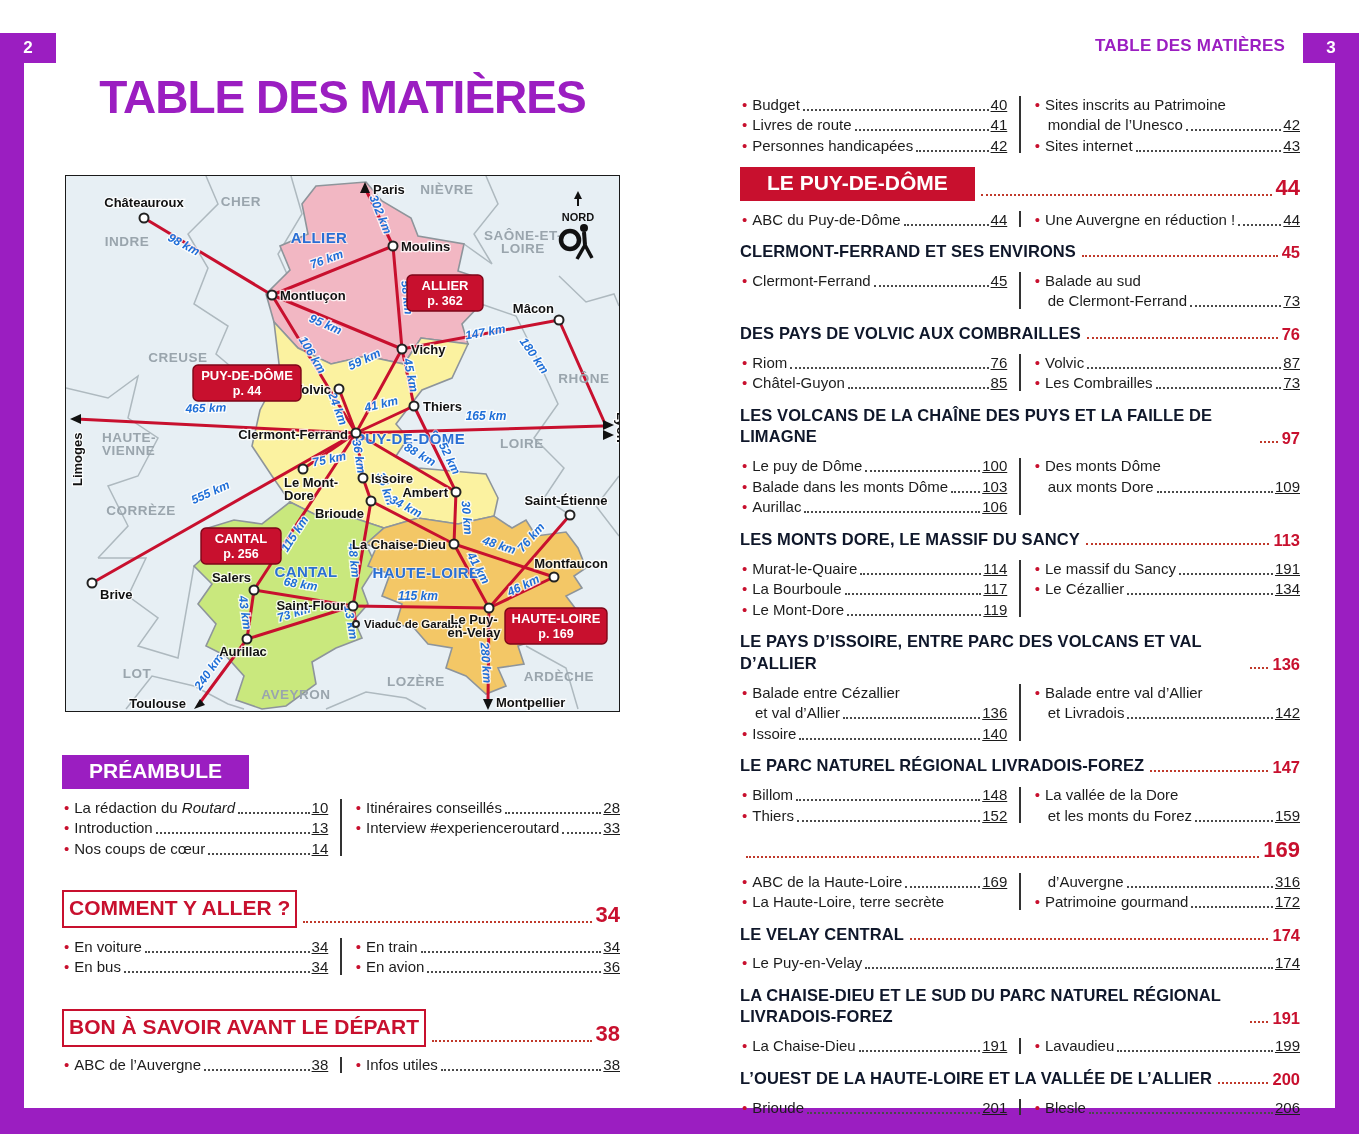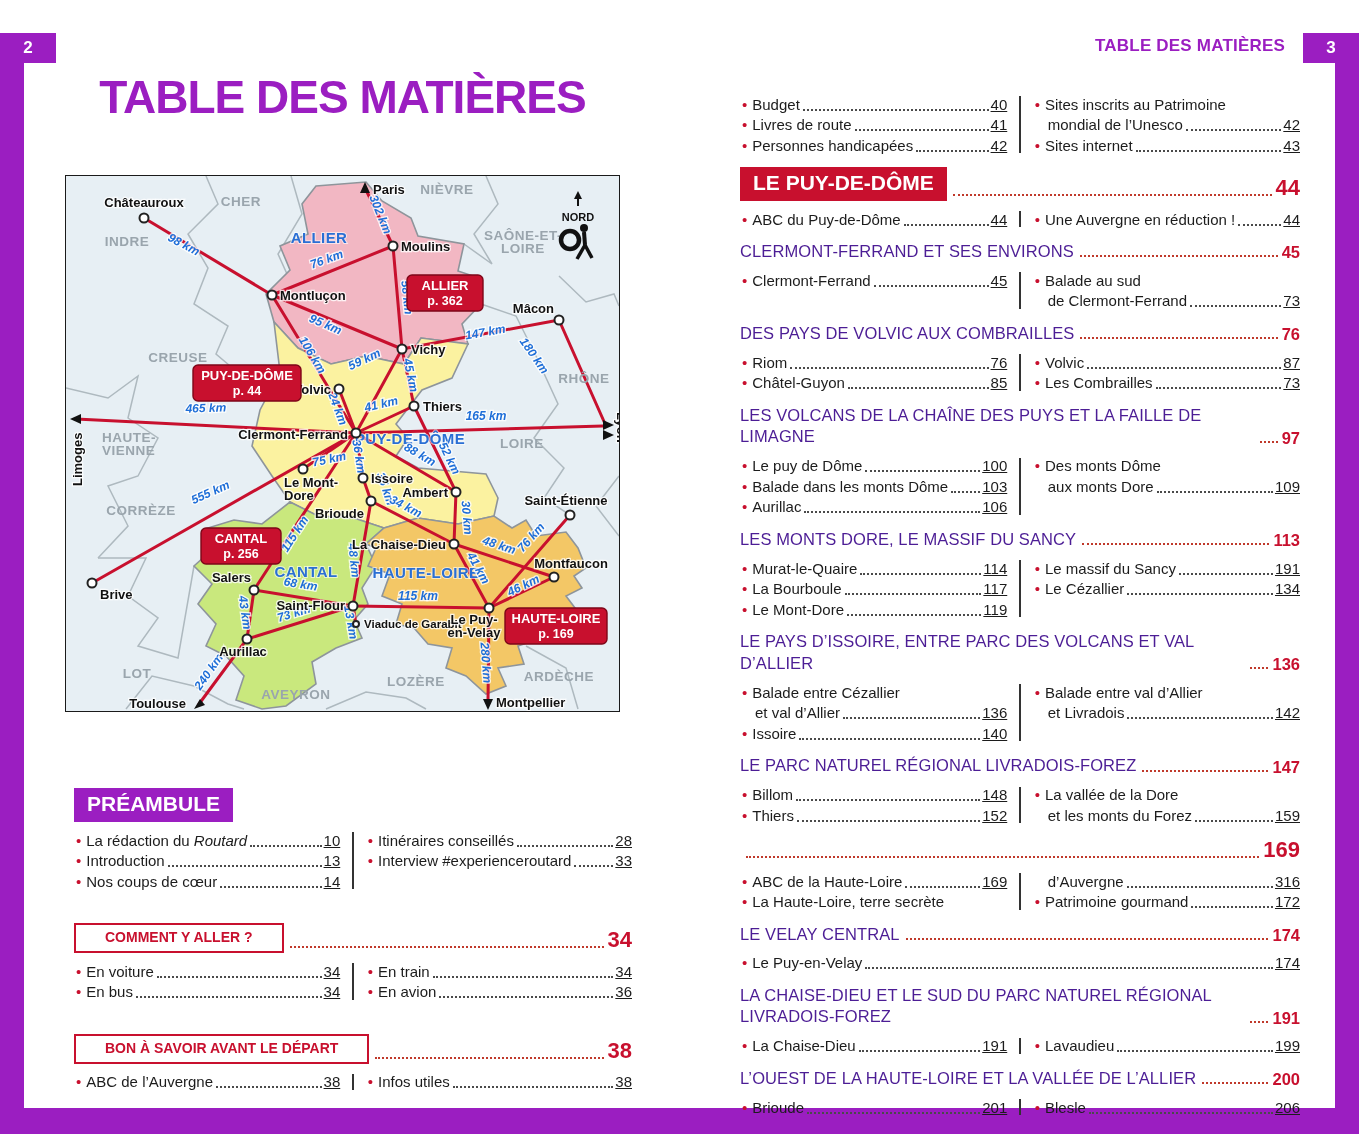--- a/index.html
+++ b/index.html
@@ -13,31 +13,31 @@
   
   #left-title{left:65px;top:70px;width:555px;text-align:center;color:#9b1ec1;
               font-size:46px;font-weight:bold;letter-spacing:-1px;}
   #right-header{left:1000px;top:36px;width:285px;text-align:right;color:#9b1ec1;
                 font-size:17px;font-weight:bold;letter-spacing:.2px;}
   
   #map-wrap{left:65px;top:175px;width:553px;height:535px;border:1.6px solid #1a1a1a;background:#e7eff4;}
   #map-wrap svg{display:block;}
   
   .toc-col{width:560px;}
-  #left-sections{left:62px;top:788px;width:558px;margin-left:12px;}
+  #left-sections{left:62px;top:755px;width:558px;}
   #right-sections{left:740px;top:86px;width:560px;}
   .toc-section{margin-bottom:11px;}
   #left-sections .toc-section{margin-bottom:31px;}
   .hrow{display:flex;align-items:flex-end;}
-  .banner{color:#fff;font-weight:bold;font-size:21px;padding:4px 13px 6px;white-space:nowrap;}
+  .banner{color:#fff;font-weight:bold;font-size:21px;padding:4px 27px 6px;white-space:nowrap;}
   .banner.purple{background:#9b1ec1;}
   .banner.red{background:#c8102e;}
-  .boxedh{border:2.5px solid #c8102e;color:#c8102e;font-weight:bold;font-size:14px;
-          padding:4px 29px 6px;background:#fff;white-space:nowrap;}
-  .plainh{color:#4c1d95;font-weight:normal;font-size:16.5px;line-height:1.3;letter-spacing:.1px;}
+  .boxedh{border:2.5px solid #c8102e;color:#c8102e;font-weight:bold;font-size:21px;
+          padding:4px 5px 6px;background:#fff;white-space:nowrap;}
+  .plainh{color:#0f172a;font-weight:bold;font-size:16.5px;line-height:1.3;letter-spacing:.1px;}
   .hdots{flex:1;border-bottom:2.2px dotted #c0392b;margin:0 4px 5px 6px;min-width:18px;}
   .hpg{color:#c8102e;font-weight:bold;font-size:16.5px;}
   .hpg.big{font-size:22px;}
   .cols{display:flex;margin-top:7px;}
   .col{flex:1;min-width:0;}
   .vr{width:1.5px;background:#333;margin:3px 12px;align-self:stretch;}
   .row{display:flex;align-items:flex-end;line-height:19px;font-size:15px;color:#1c1c1c;margin:1.5px 0;}
   .row .bullet{color:#c8102e;margin:0 5px 0 2px;}
   .row.cont{padding-left:15px;align-items:flex-end;}
   .dots{flex:1;border-bottom:2px dotted #4a4a4a;margin:0 2px 3px 3px;min-width:14px;}

